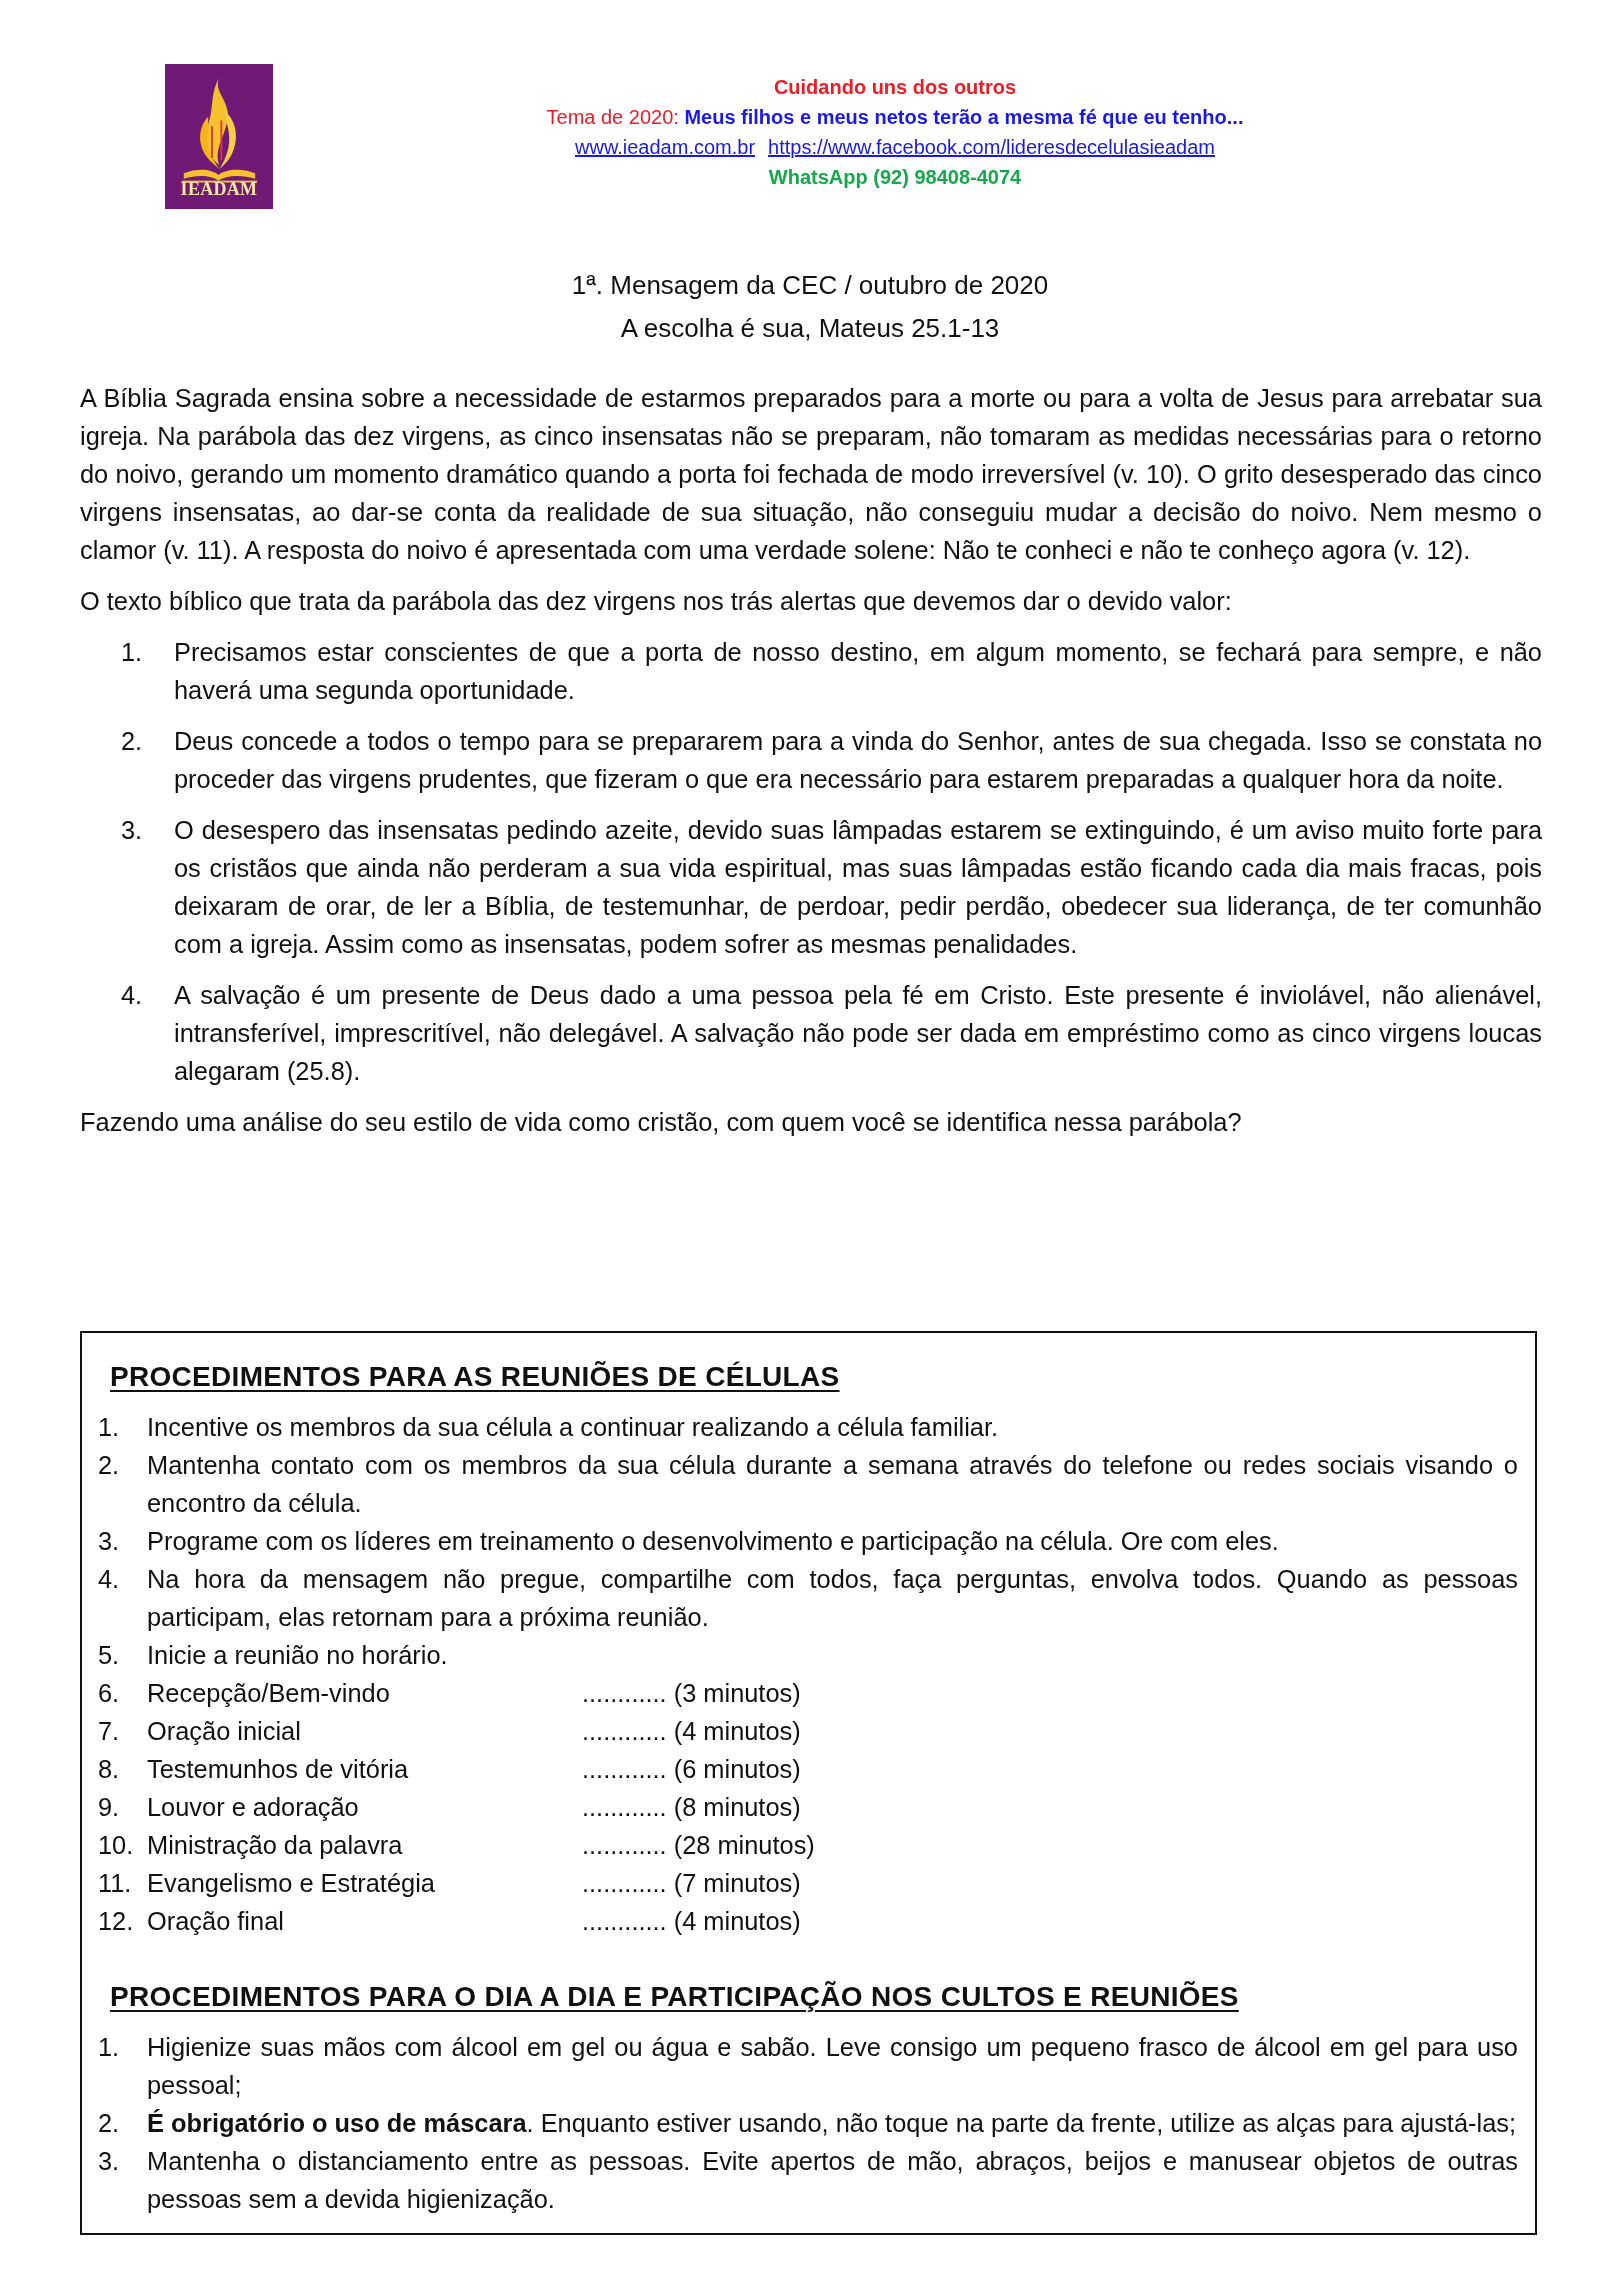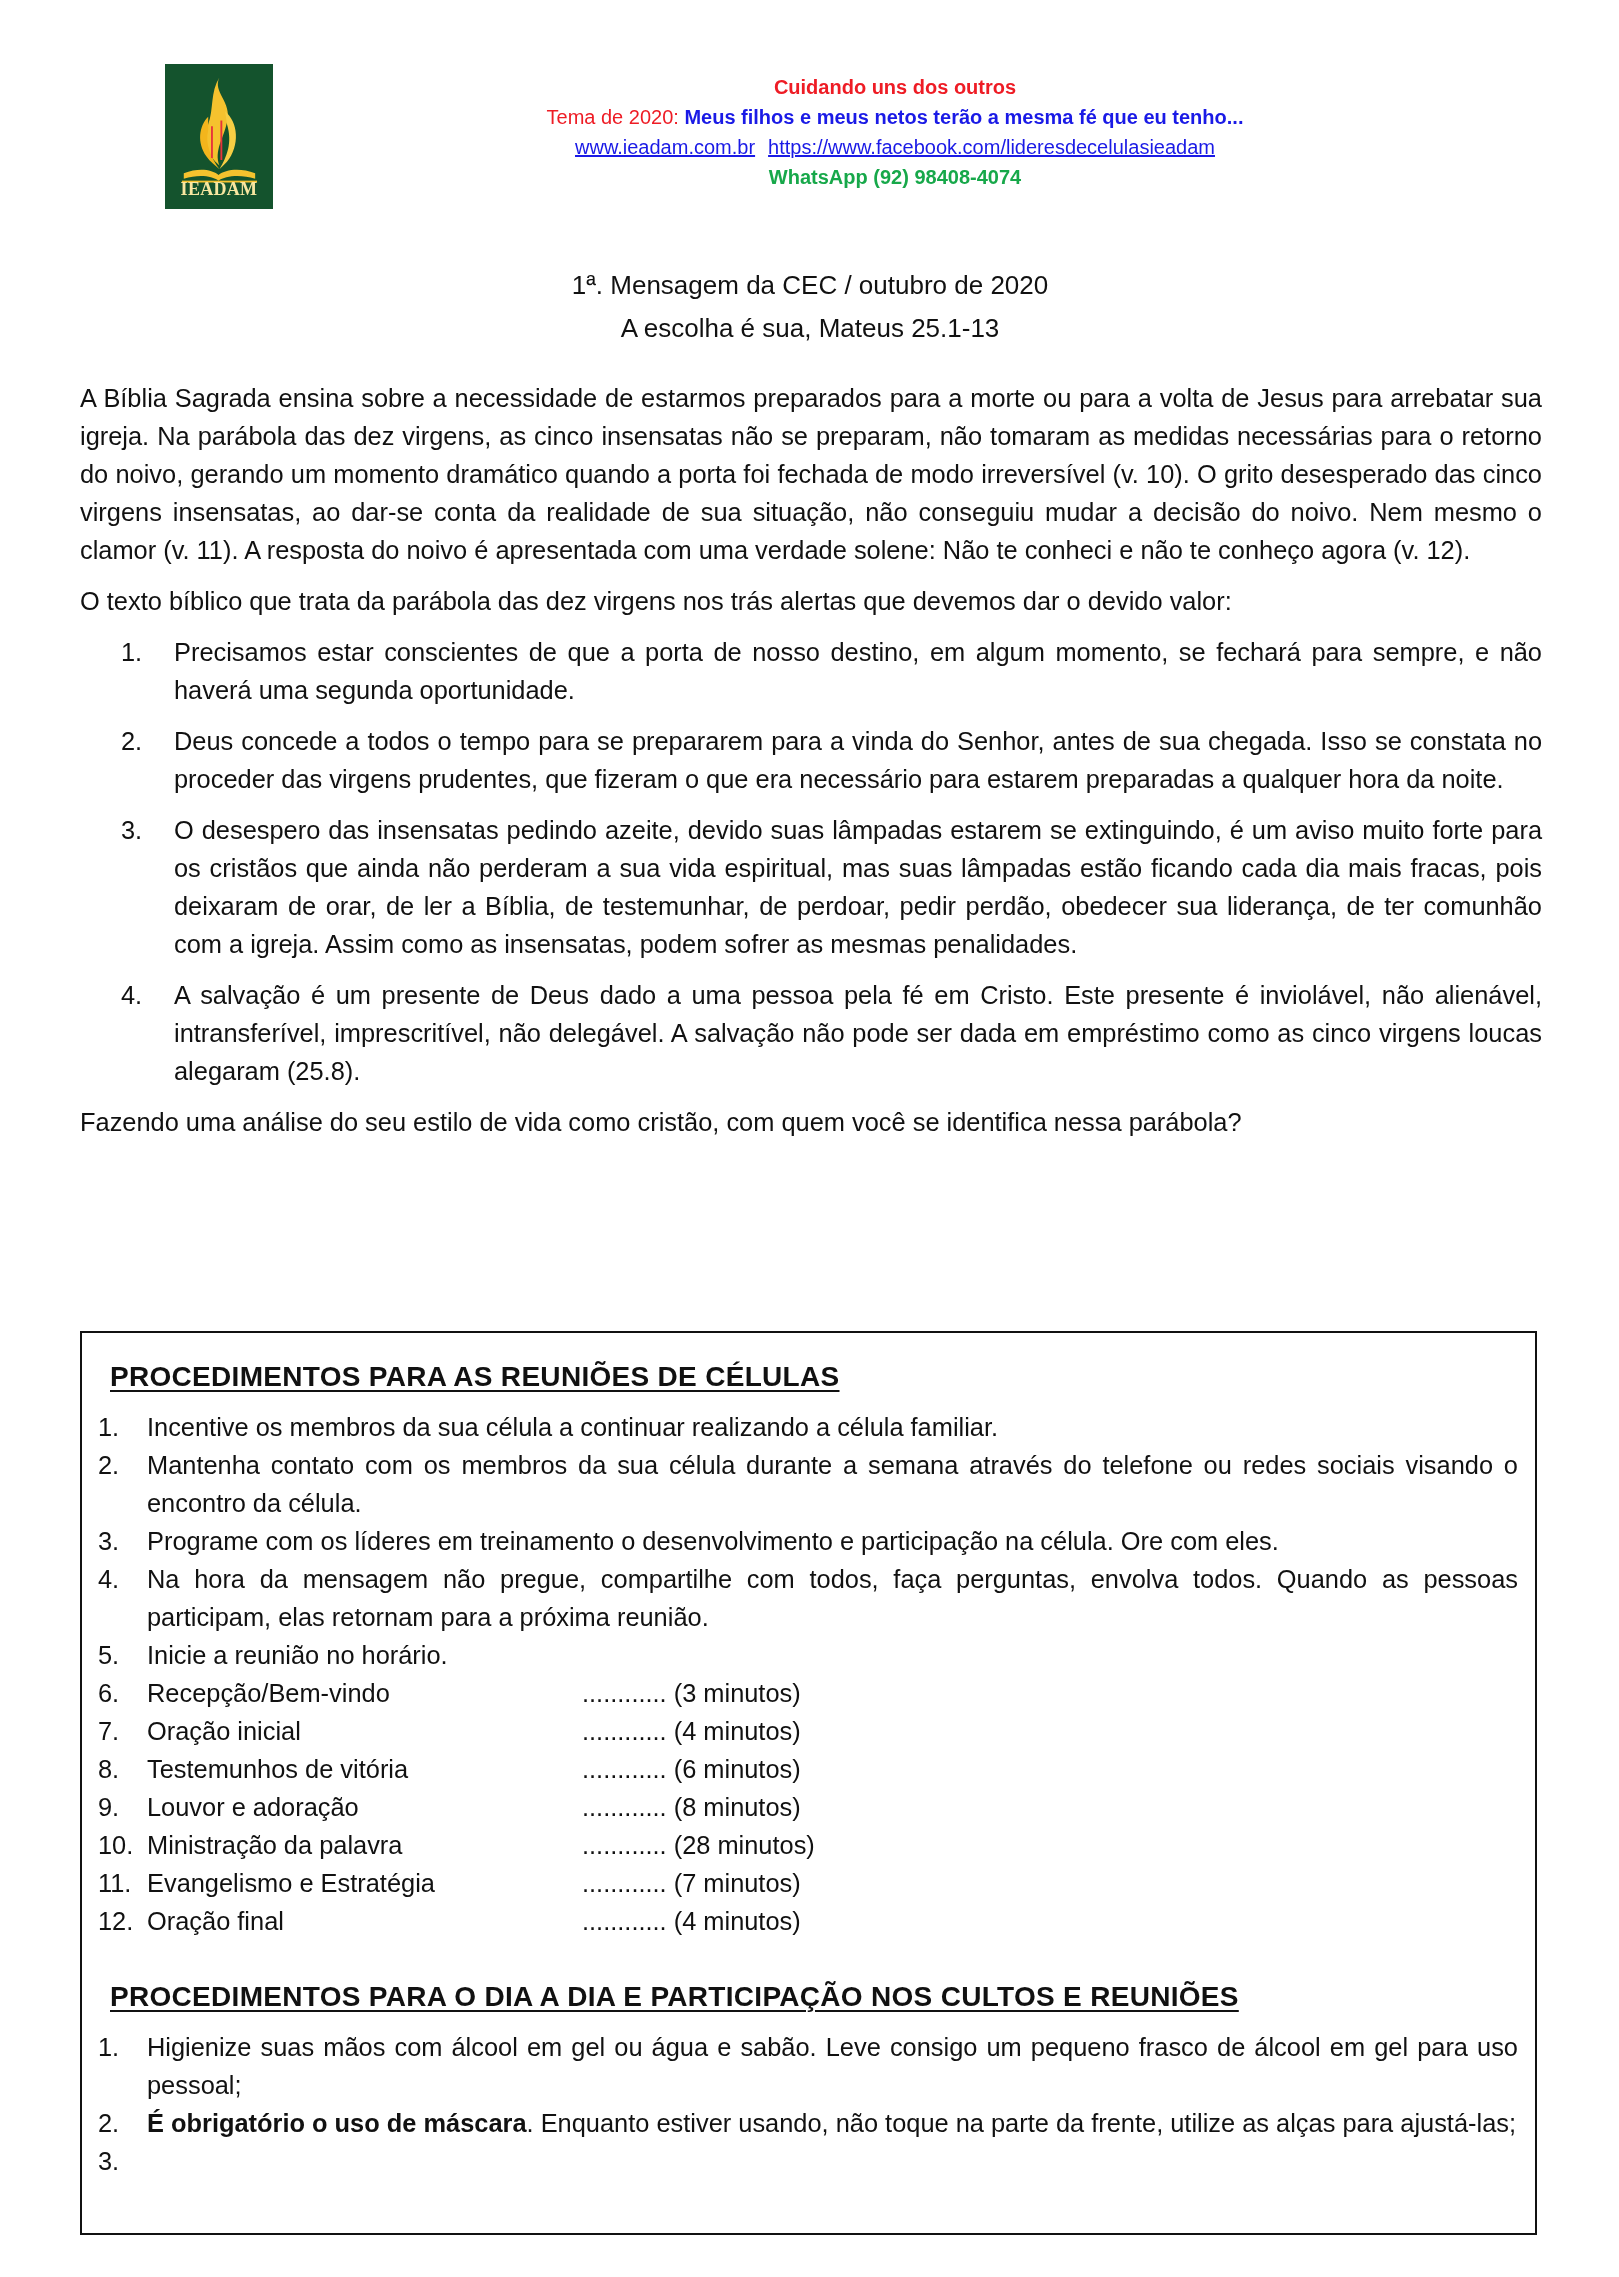--- a/index.html
+++ b/index.html
@@ -3,21 +3,21 @@
   <meta charset="utf-8">
   <style>
     html, body { margin: 0; padding: 0; background: #ffffff; }
     body {
       width: 1620px; height: 2278px; position: relative; overflow: hidden;
       font-family: "Liberation Sans", "DejaVu Sans", sans-serif;
       color: #111111;
     }
     .logo {
       position: absolute; left: 165px; top: 64px; width: 108px; height: 145px;
-      background: #14532d; box-sizing: border-box;
+      background: #701a75; box-sizing: border-box;
     }
     .logo svg { position: absolute; left: 0; top: 0; }
     .logo-text {
       position: absolute; left: 0; width: 100%; bottom: 9.4px; text-align: center;
       font-family: "Liberation Serif", "DejaVu Serif", serif; font-weight: bold;
       color: #f8e7a0; font-size: 18px; letter-spacing: 0.3px;
     }
     .header {
       position: absolute; left: 377px; width: 1036px; top: 72px; text-align: center;
       font-family: "Liberation Sans", "DejaVu Sans", sans-serif; font-size: 20px; line-height: 30px;
@@ -122,16 +122,16 @@
     <li><span class="num">9.</span><span class="sched-label">Louvor e adoração</span><span>............ (8 minutos)</span></li>
     <li><span class="num">10.</span><span class="sched-label">Ministração da palavra</span><span>............ (28 minutos)</span></li>
     <li><span class="num">11.</span><span class="sched-label">Evangelismo e Estratégia</span><span>............ (7 minutos)</span></li>
     <li><span class="num">12.</span><span class="sched-label">Oração final</span><span>............ (4 minutos)</span></li>
   </ol>
 
   <h2 class="second">PROCEDIMENTOS PARA O DIA A DIA E PARTICIPAÇÃO NOS CULTOS E REUNIÕES</h2>
   <ol>
     <li><span class="num">1.</span><span>Higienize suas mãos com álcool em gel ou água e sabão. Leve consigo um pequeno frasco de álcool em gel para uso pessoal;</span></li>
     <li><span class="num">2.</span><b class="bold">É obrigatório o uso de máscara</b><span>. Enquanto estiver usando, não toque na parte da frente, utilize as alças para ajustá-las;</span></li>
-    <li><span class="num">3.</span></li>
+    <li><span class="num">3.</span><span>Mantenha o distanciamento entre as pessoas. Evite apertos de mão, abraços, beijos e manusear objetos de outras pessoas sem a devida higienização.</span></li>
   </ol>
 </div>
 
 
 </body></html>

